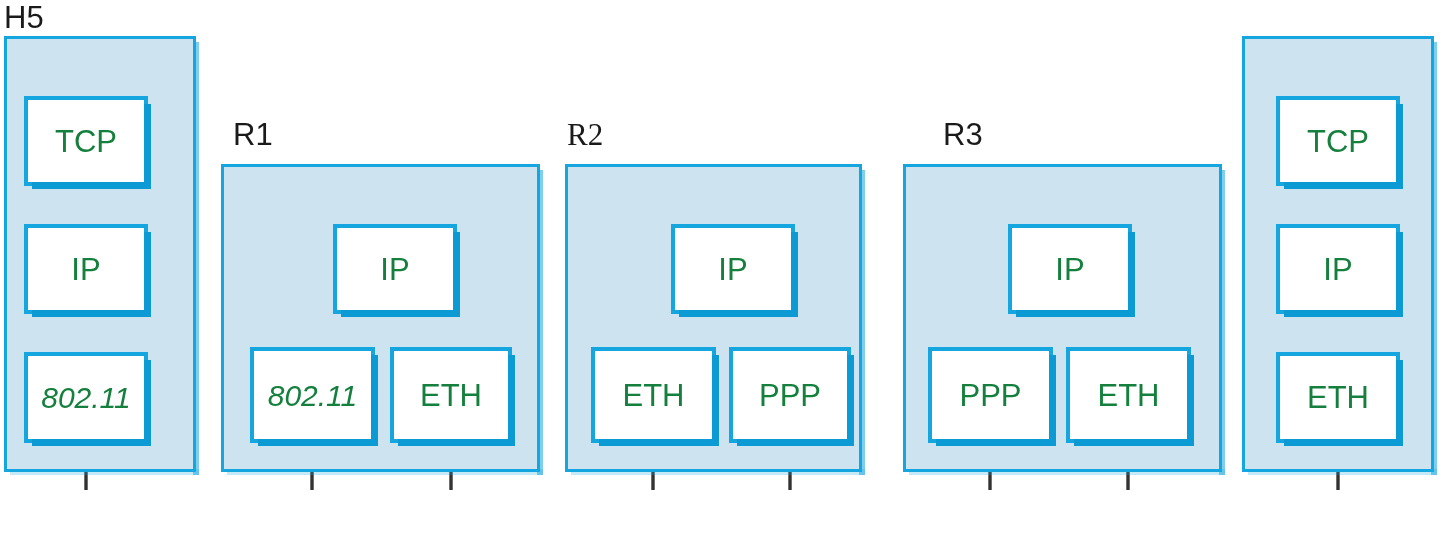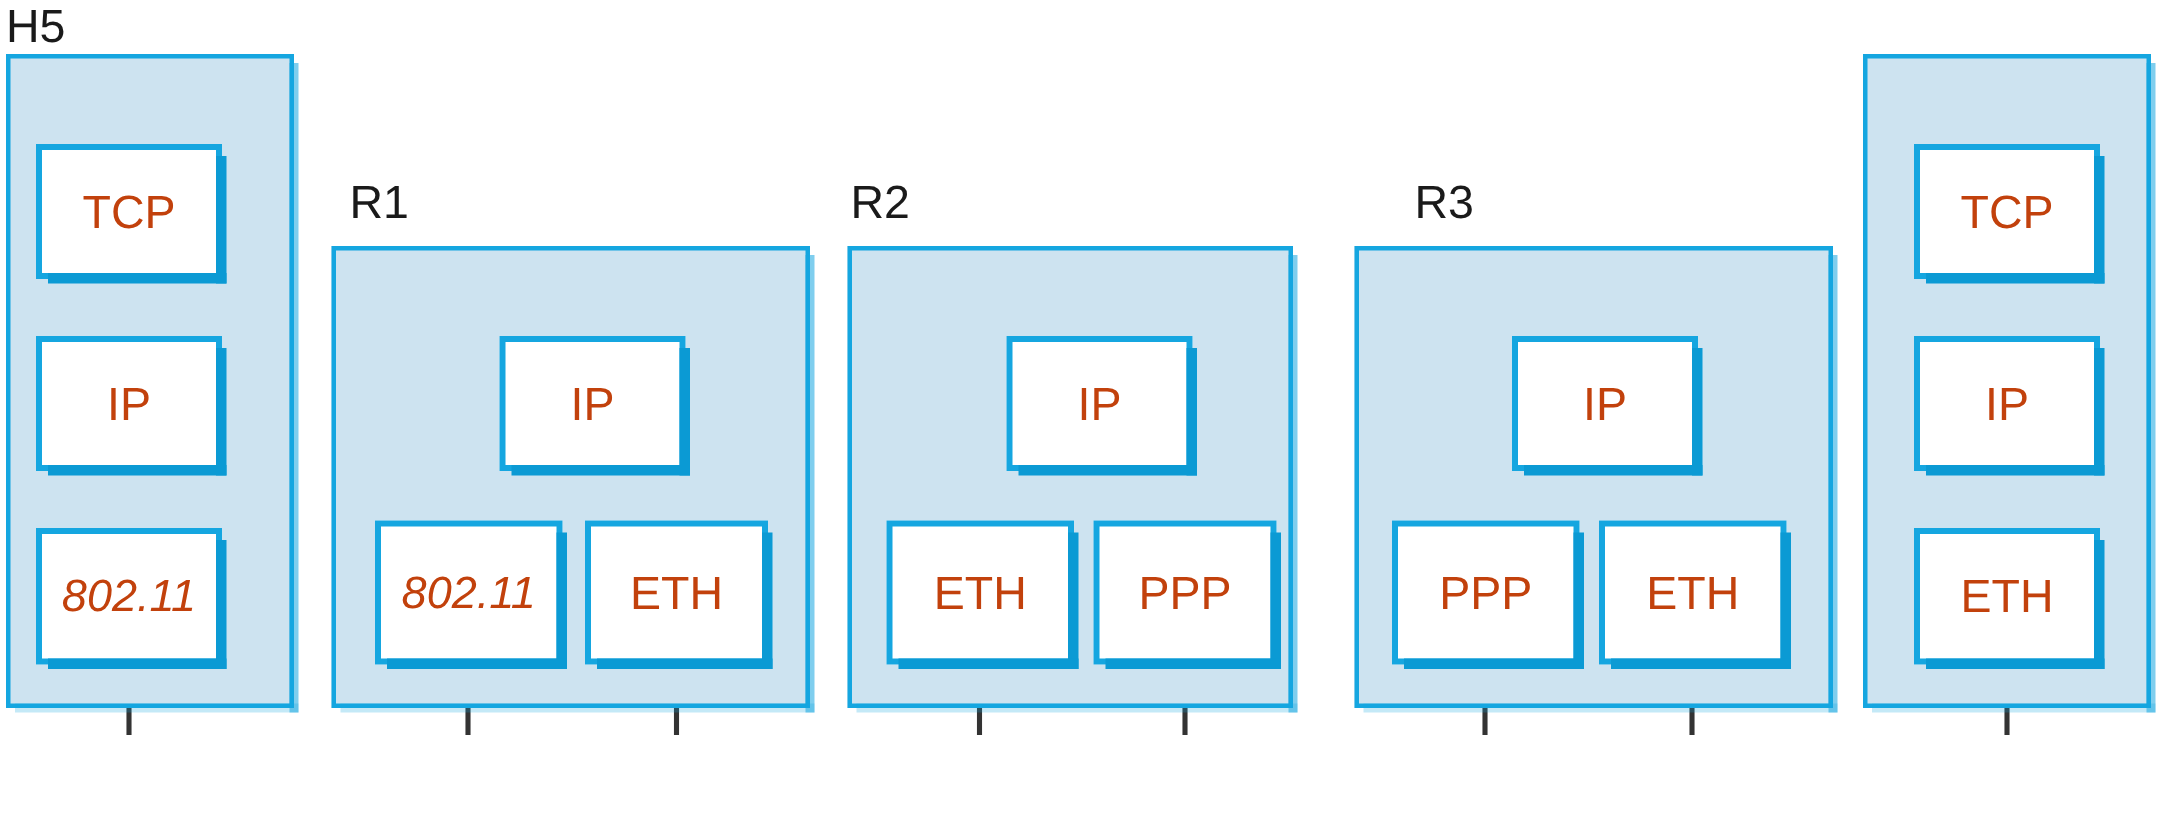--- a/index.html
+++ b/index.html
@@ -81,21 +81,21 @@
     right: -7px;
     bottom: -7px;
     height: 7px;
     background: #0b9ad4;
   }
   .layer-text {
     position: relative;
     z-index: 2;
     font-size: 31px;
     line-height: 31px;
-    color: #c2410c;
+    color: #15803d;
     font-family: "Liberation Sans", sans-serif;
     white-space: nowrap;
   }
   .layer-text.small {
     font-size: 30px;
     font-style: italic;
   }
 </style>
 </head>
 <body>
@@ -159,21 +159,21 @@
       <div class="layer-box" style="left: 250px; top: 347px; width: 125px; height: 96px;">
         <div class="lshadow-r"></div>
         <div class="lshadow-b"></div>
         <span class="layer-text small">802.11</span>
       </div>
       <div class="layer-box" style="left: 390px; top: 347px; width: 122px; height: 96px;">
         <div class="lshadow-r"></div>
         <div class="lshadow-b"></div>
         <span class="layer-text">ETH</span>
       </div>
-      <div class="node-label" style="left: 567px; top: 119px;">R2</div>
+      <div class="node-label" style="left: 567px; top: 119px; font-family: Liberation Serif, serif;">R2</div>
       <div class="node-box" style="left: 565px; top: 164px; width: 297px; height: 308px;">
         <div class="shadow-r"></div>
         <div class="shadow-b"></div>
       </div>
       <div class="layer-box" style="left: 671px; top: 224px; width: 124px; height: 90px;">
         <div class="lshadow-r"></div>
         <div class="lshadow-b"></div>
         <span class="layer-text">IP</span>
       </div>
       <div class="layer-box" style="left: 591px; top: 347px; width: 125px; height: 96px;">

